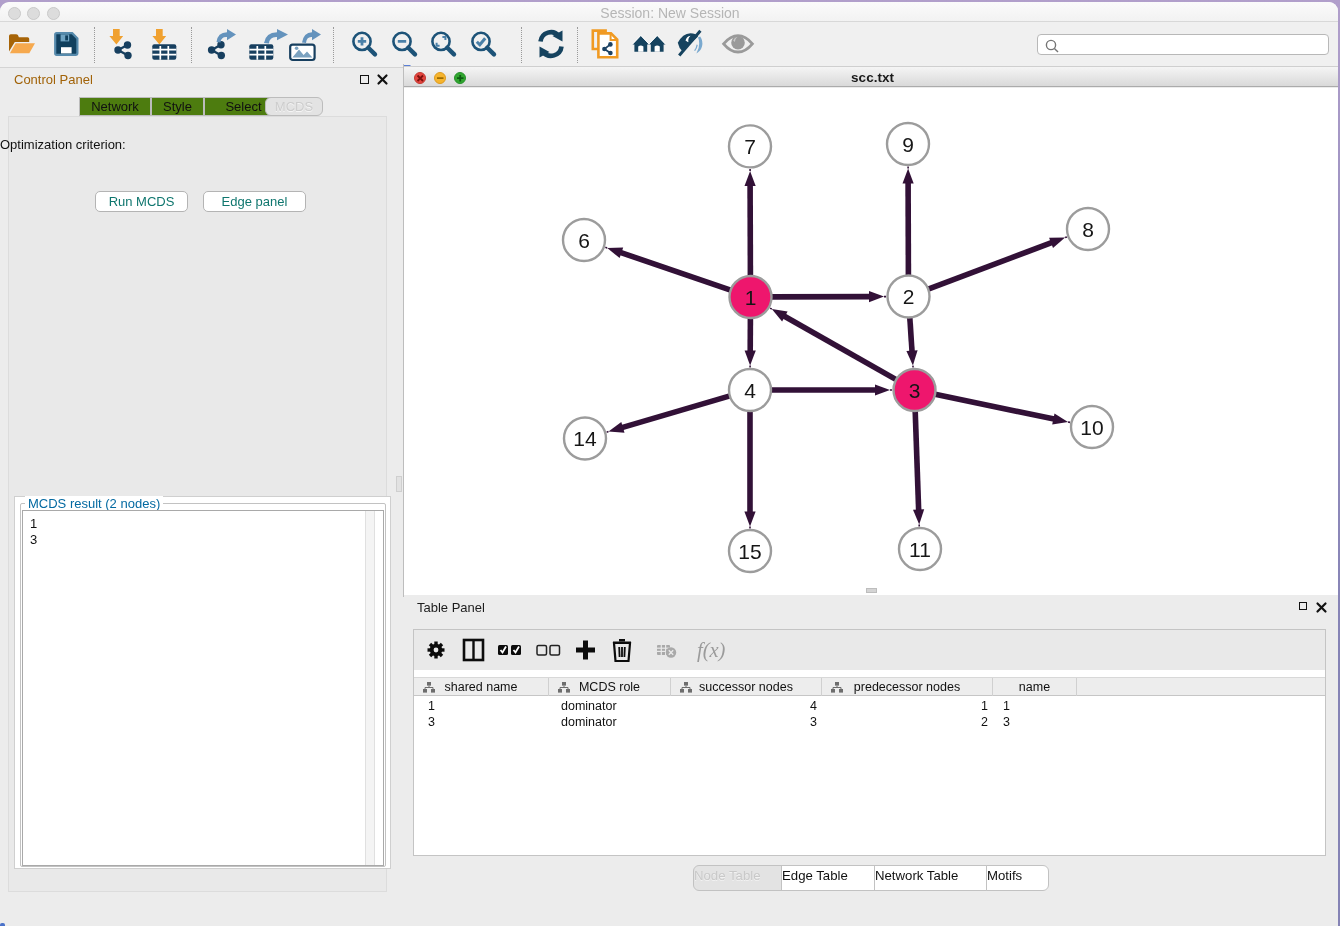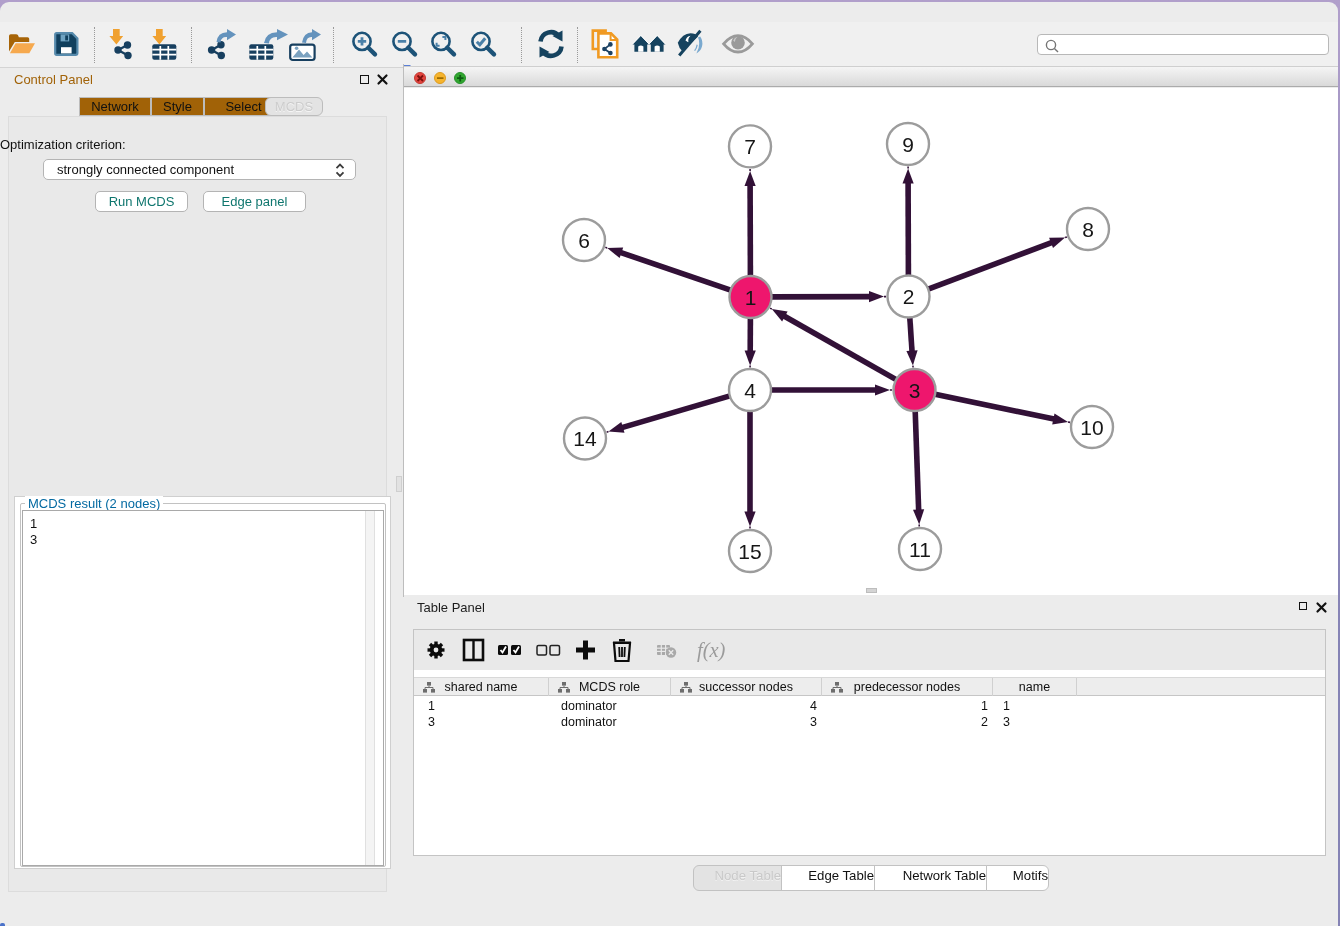--- a/index.html
+++ b/index.html
@@ -10,21 +10,21 @@
 .tl{position:absolute;top:5px;width:13px;height:13px;border-radius:50%;background:#dcdcdc;border:1px solid #c9c9c9}
 #title{position:absolute;top:3px;left:0;width:100%;text-align:center;font-size:14px;color:#b6b6b6}
 
 #toolbar{position:absolute;left:0;top:20px;width:1340px;height:46px;background:#f0f0f0;border-bottom:1px solid #d4d4d4}
 .sep{position:absolute;top:5px;height:36px;width:0;border-left:1px dotted #9a9a9a}
 .ticon{position:absolute;top:7px}
 #search{position:absolute;left:1037px;top:12px;width:292px;height:21px;background:#fff;border:1px solid #b8b8b8;border-radius:4px}
 
 #cp{position:absolute;left:0;top:67px;width:395px;height:823px;background:#ececec}
 #cphead{position:absolute;left:14px;top:3px;font-size:13px;color:#a16207}
-.tab{position:absolute;top:28px;height:19px;background:#a16207;border:1px solid #bcbcbc;font-size:13px;color:#111;text-align:center;line-height:18px}
+.tab{position:absolute;top:28px;height:19px;background:#4d7c0f;border:1px solid #bcbcbc;font-size:13px;color:#111;text-align:center;line-height:18px}
 #cpbody{position:absolute;left:8px;top:47px;width:379px;height:776px;background:#e9e9e9;border:1px solid #dcdcdc}
 #optlabel{position:absolute;left:0;top:68px;width:395px;text-align:left;font-size:13px;color:#111}
 #dropdown{position:absolute;left:43px;top:90px;width:313px;height:21px;background:#fff;border:1px solid #b4b4b4;border-radius:5px;font-size:13px;color:#111;line-height:19px;padding-left:13px}
 .btn{position:absolute;top:122px;height:21px;background:#fff;border:1px solid #b4b4b4;border-radius:5px;font-size:13px;color:#0f766e;text-align:center;line-height:19px}
 #resultpanel{position:absolute;left:14px;top:427px;width:377px;height:373px;background:#fff;border:1px solid #cfcfcf}
 #rgroup{position:absolute;left:5px;top:6px;width:366px;height:364px;border:1px solid #c2c2c2;border-radius:2px}
 #rlabel{position:absolute;left:4px;top:-8px;background:#fff;padding:0 3px;font-size:13px;color:#0369a1}
 #rtext{position:absolute;left:1px;top:6px;width:362px;height:356px;background:#fff;border:1px solid #a9a9a9;font-size:13px;color:#111;line-height:15.5px;padding:5px 0 0 7px}
 #rscroll{position:absolute;right:8px;top:0;width:10px;height:354px;background:#f4f4f4;border-left:1px solid #e0e0e0;border-right:1px solid #e0e0e0}
 
@@ -35,31 +35,37 @@
 #canvas{position:absolute;left:0;top:24px;width:937px;height:507px;background:#fff}
 
 #tp{position:absolute;left:404px;top:593px;width:936px;height:297px;background:#ececec}
 #tphead{position:absolute;left:13px;top:5px;font-size:13px;color:#1d1d1d}
 #tbox{position:absolute;left:9px;top:34px;width:913px;height:227px;background:#fff;border:1px solid #c4c4c4}
 #ttoolbar{position:absolute;left:0px;top:0px;width:911px;height:40px;background:#e9e9e9}
 #thead{position:absolute;left:0px;top:47px;width:911px;height:19px;background:#ededed;border-top:1px solid #d8d8d8;border-bottom:1px solid #c6c6c6}
 .th{position:absolute;top:0;height:18px;font-size:12.5px;color:#111;text-align:center;line-height:18px;border-right:1px solid #d0d0d0}
 .td{position:absolute;font-size:12.5px;color:#111;height:16px;line-height:16px}
 
-.btab{position:absolute;top:270px;height:26px;border:1px solid #c2c2c2;font-size:13.2px;text-align:right;line-height:20px;background:#fff;color:#111}
+.btab{position:absolute;top:270px;height:26px;border:1px solid #c2c2c2;font-size:13.2px;text-align:left;line-height:20px;background:#fff;color:#111}
 
 #status{position:absolute;left:0;top:890px;width:1340px;height:34px;background:#ececec;border-top:1px solid #c6c6c6}
 #listbtn{position:absolute;left:11px;top:6px;width:27px;height:22px;background:#fdfdfd;border:1px solid #b5b5b5;border-radius:2px}
 #membtn{position:absolute;right:11px;top:6px;width:72px;height:22px;background:#fdfdfd;border:1px solid #b0b0b0;border-radius:2px;font-size:12.5px;color:#111;line-height:21px}
 svg{position:absolute;overflow:visible}
 .hicon{position:absolute;left:9px;top:4px}
 
 </style></head>
 <body>
 <div id="win">
+  <div id="titlebar">
+    <div class="tl" style="left:8px"></div>
+    <div class="tl" style="left:27px"></div>
+    <div class="tl" style="left:47px"></div>
+    <div id="title">Session: New Session</div>
+  </div>
   <div id="toolbar">
     <svg class="ticon" style="left:8px;top:11px" width="28" height="22" viewBox="0 0 28 22">
       <path d="M1 18.5 L1 3 Q1 1.2 2.8 1.2 L8.2 1.2 Q10 1.2 10.4 3 L10.8 4.2 L19.6 4.2 Q21.2 4.2 21.2 5.8 L21.2 9 L6.8 9 L1 18.5 Z" fill="#a76407"></path>
       <path d="M7.6 10.3 L27 10.3 L21.3 20.3 L1.9 20.3 Z" fill="#f6a94e"></path>
     </svg>
     <svg class="ticon" style="left:54px;top:10px" width="25" height="24" viewBox="0 0 25 24">
       <path d="M2.6 1.2 L18.2 1.2 L23.4 6.4 L23.4 21 Q23.4 22.8 21.6 22.8 L2.6 22.8 Q1.2 22.8 1.2 21.4 L1.2 2.6 Q1.2 1.2 2.6 1.2 Z" fill="#11405e" stroke="#568aac" stroke-width="2.2"></path>
       <rect x="6.6" y="2.4" width="8.6" height="7" fill="#6fa3c2"></rect>
       <rect x="11.2" y="3.4" width="2.8" height="5" fill="#11405e"></rect>
       <rect x="7" y="15.2" width="10.6" height="6.2" fill="#fff"></rect>
@@ -201,28 +207,20 @@
     <div class="abs" style="left:360px;top:6px;width:9px;height:9px;border:1.5px solid #111"></div>
     <svg class="abs" style="left:377px;top:5px" width="11" height="11">
         <path d="M1.5 1.5 L9.5 9.5 M9.5 1.5 L1.5 9.5" stroke="#111" stroke-width="2.2" stroke-linecap="round"></path>
       </svg>
     <div class="tab" style="left:79px;width:72px">Network</div>
     <div class="tab" style="left:151px;width:53px">Style</div>
     <div class="tab" style="left:204px;width:79px">Select</div>
     <div class="tab" style="left:265px;width:58px;background:#e3e3e3;border-radius:6px;color:#ccc;text-shadow:0 1px 0 #f5f5f5">MCDS</div>
     <div id="cpbody"></div>
     <div id="optlabel">Optimization criterion:</div>
-    <div id="dropdown">strongly connected component
-      <svg class="abs" style="right:9px;top:3px" width="12" height="15">
-          <g fill="none" stroke="#3c3c3c" stroke-width="1.8">
-            <path d="M2.5 5.2 L6 1.6 L9.5 5.2"></path>
-            <path d="M2.5 9.4 L6 13 L9.5 9.4"></path>
-          </g>
-        </svg>
-    </div>
     <div class="btn" style="left:95px;width:93px">Run MCDS</div>
     <div class="btn" style="left:203px;width:103px">Edge panel</div>
     <div id="resultpanel">
       <div id="rgroup">
         <div id="rlabel">MCDS result (2 nodes)</div>
         <div id="rtext">1<br>3<div id="rscroll"></div></div>
       </div>
     </div>
   </div>
   <div id="nw">
@@ -235,20 +233,21 @@
       <div class="mac" style="left:50px;background:#31a62f;border:1px solid #27912c"></div>
       <svg class="abs" style="left:12px;top:7px" width="9" height="9">
           <path d="M1.5 1.5 L7 7 M7 1.5 L1.5 7" stroke="#7c100d" stroke-width="1.8"></path>
         </svg>
       <svg class="abs" style="left:32px;top:7px" width="9" height="9">
           <line x1="1" y1="4.2" x2="7.5" y2="4.2" stroke="#9c6b00" stroke-width="1.8"></line>
         </svg>
       <svg class="abs" style="left:52px;top:7px" width="9" height="9">
           <path d="M4.2 1 L4.2 7.5 M1 4.2 L7.5 4.2" stroke="#0d5c12" stroke-width="1.8"></path>
         </svg>
+      <div id="nwname">scc.txt</div>
     </div>
     <div id="canvas">
       <svg width="937" height="506" style="left:0;top:0;filter:opacity(0.999)">
         <g stroke="#321137" stroke-width="5.6">
           <line x1="346.4" y1="188.0" x2="346.1" y2="95.9"></line>
           <line x1="326.6" y1="202.2" x2="215.5" y2="164.1"></line>
           <line x1="367.5" y1="208.9" x2="467.0" y2="208.6"></line>
           <line x1="346.4" y1="230.0" x2="346.2" y2="264.5"></line>
           <line x1="504.4" y1="187.5" x2="504.1" y2="93.5"></line>
           <line x1="524.2" y1="201.1" x2="648.9" y2="154.2"></line>

